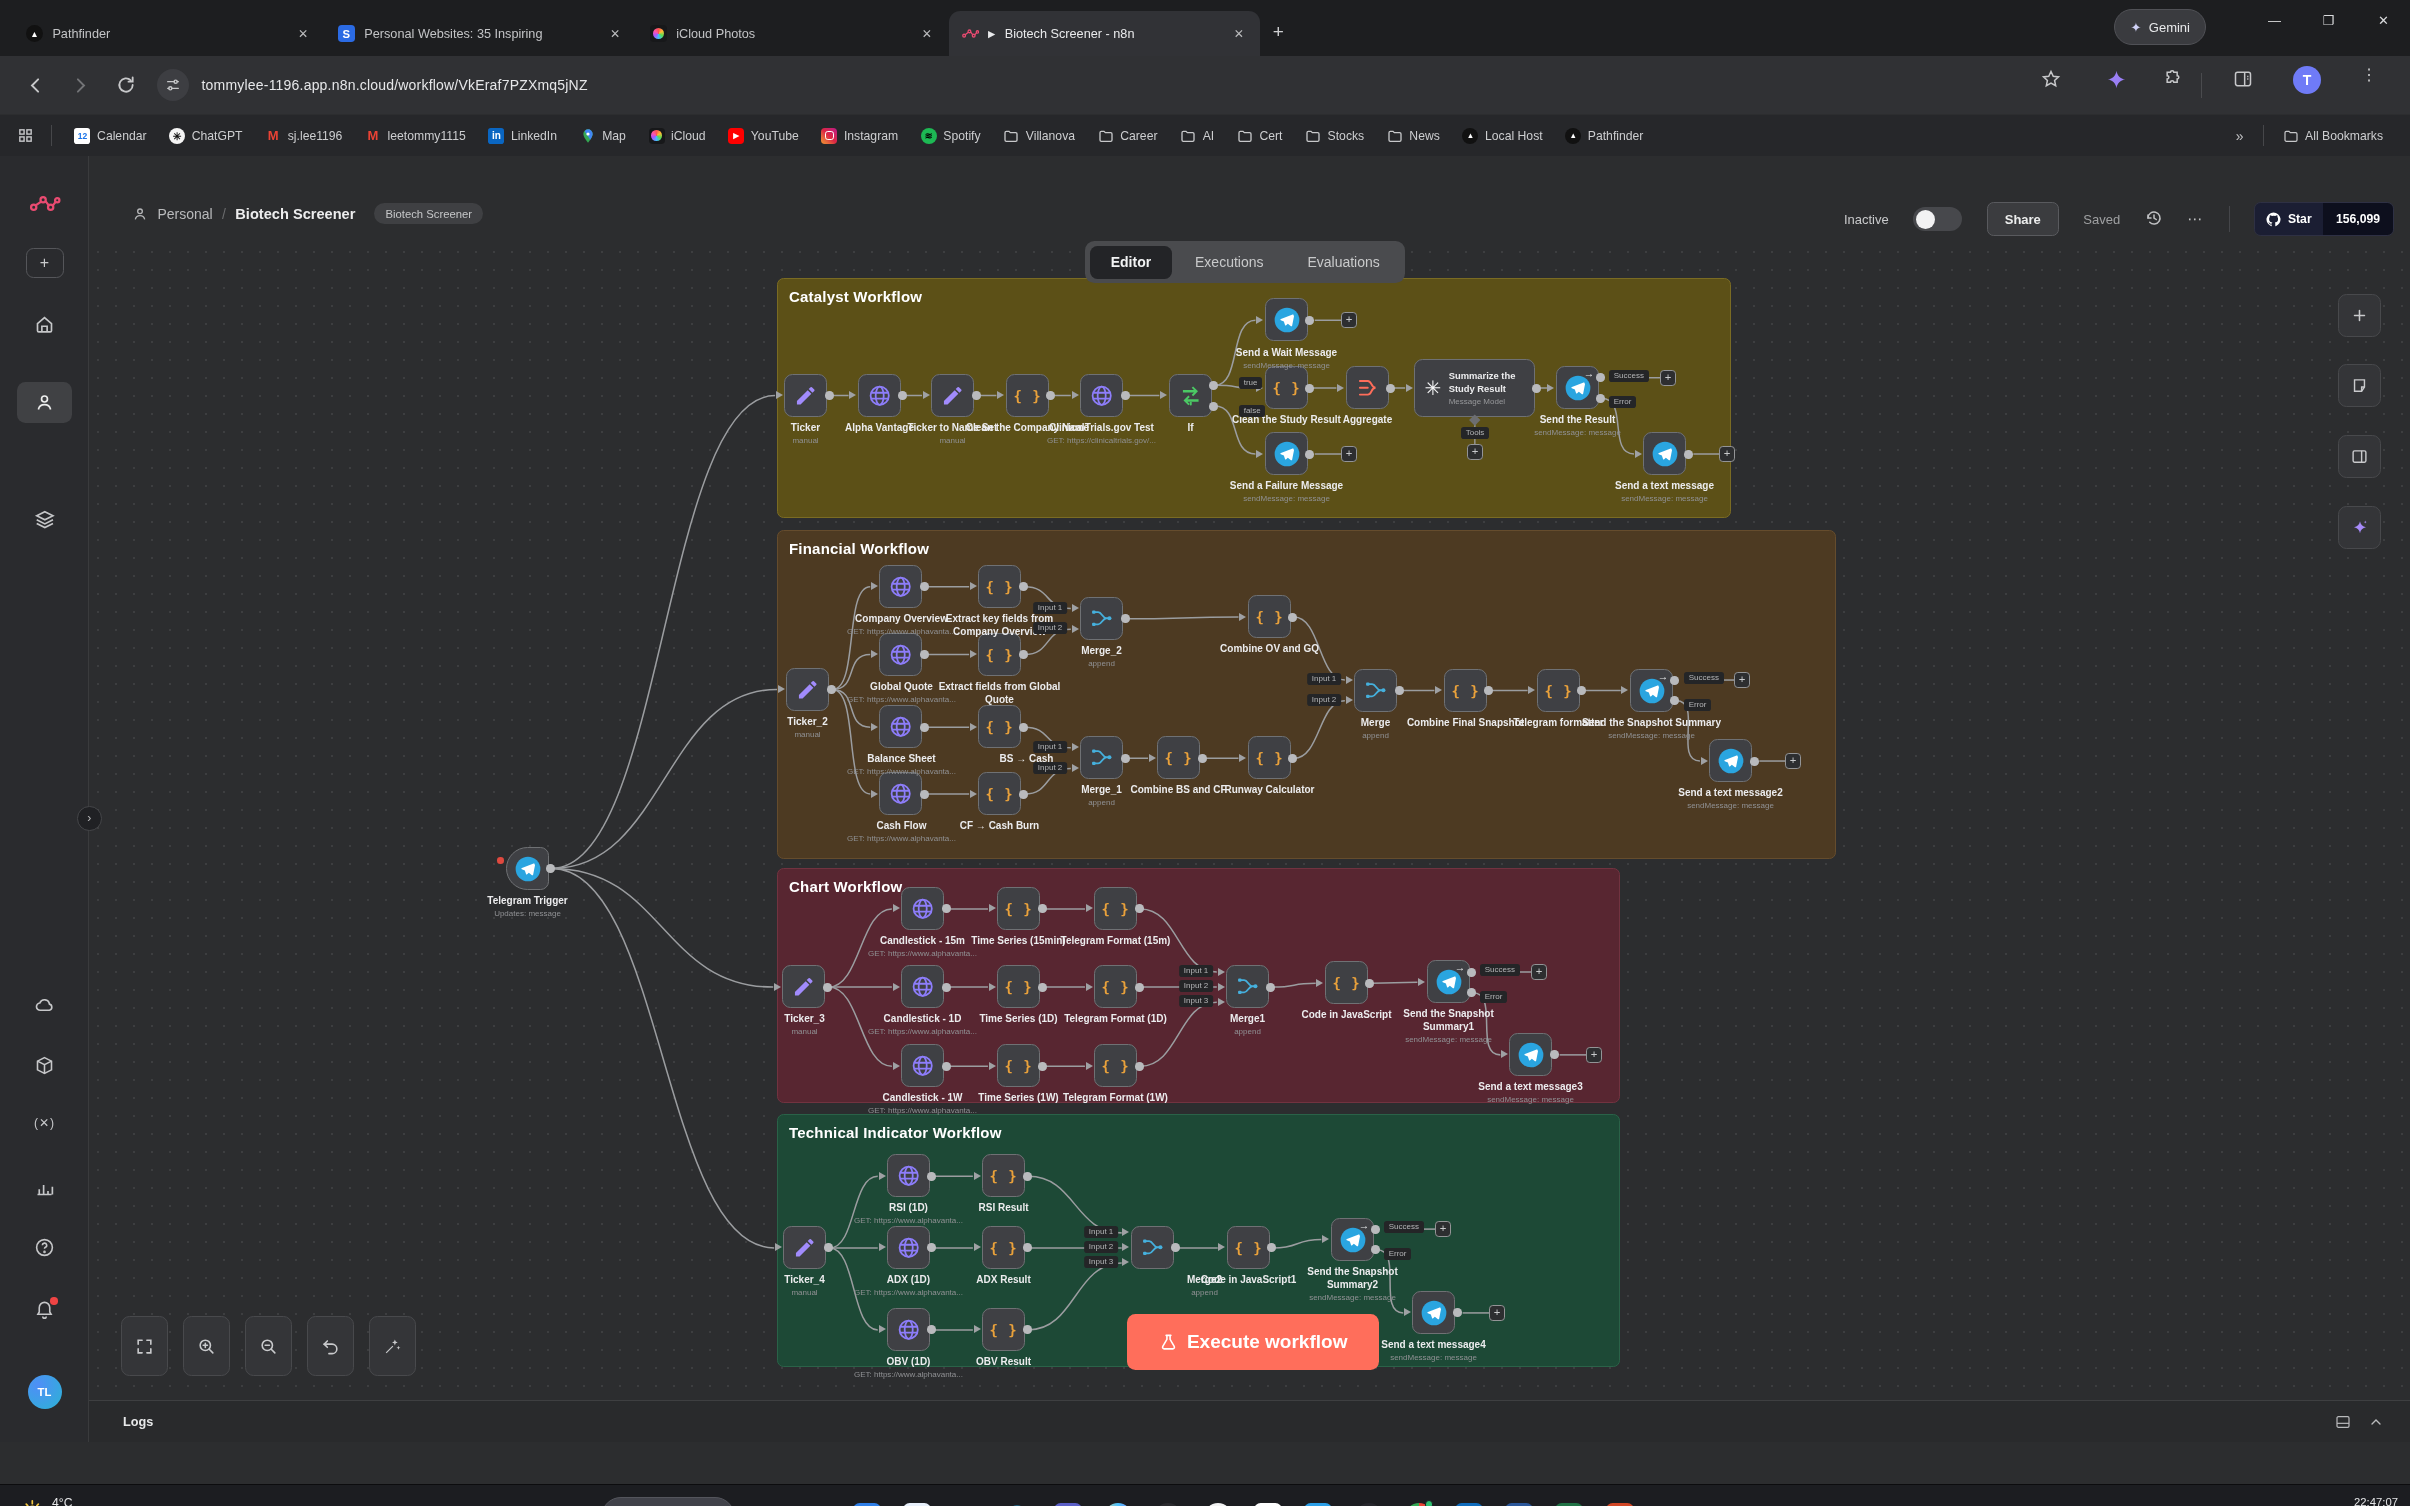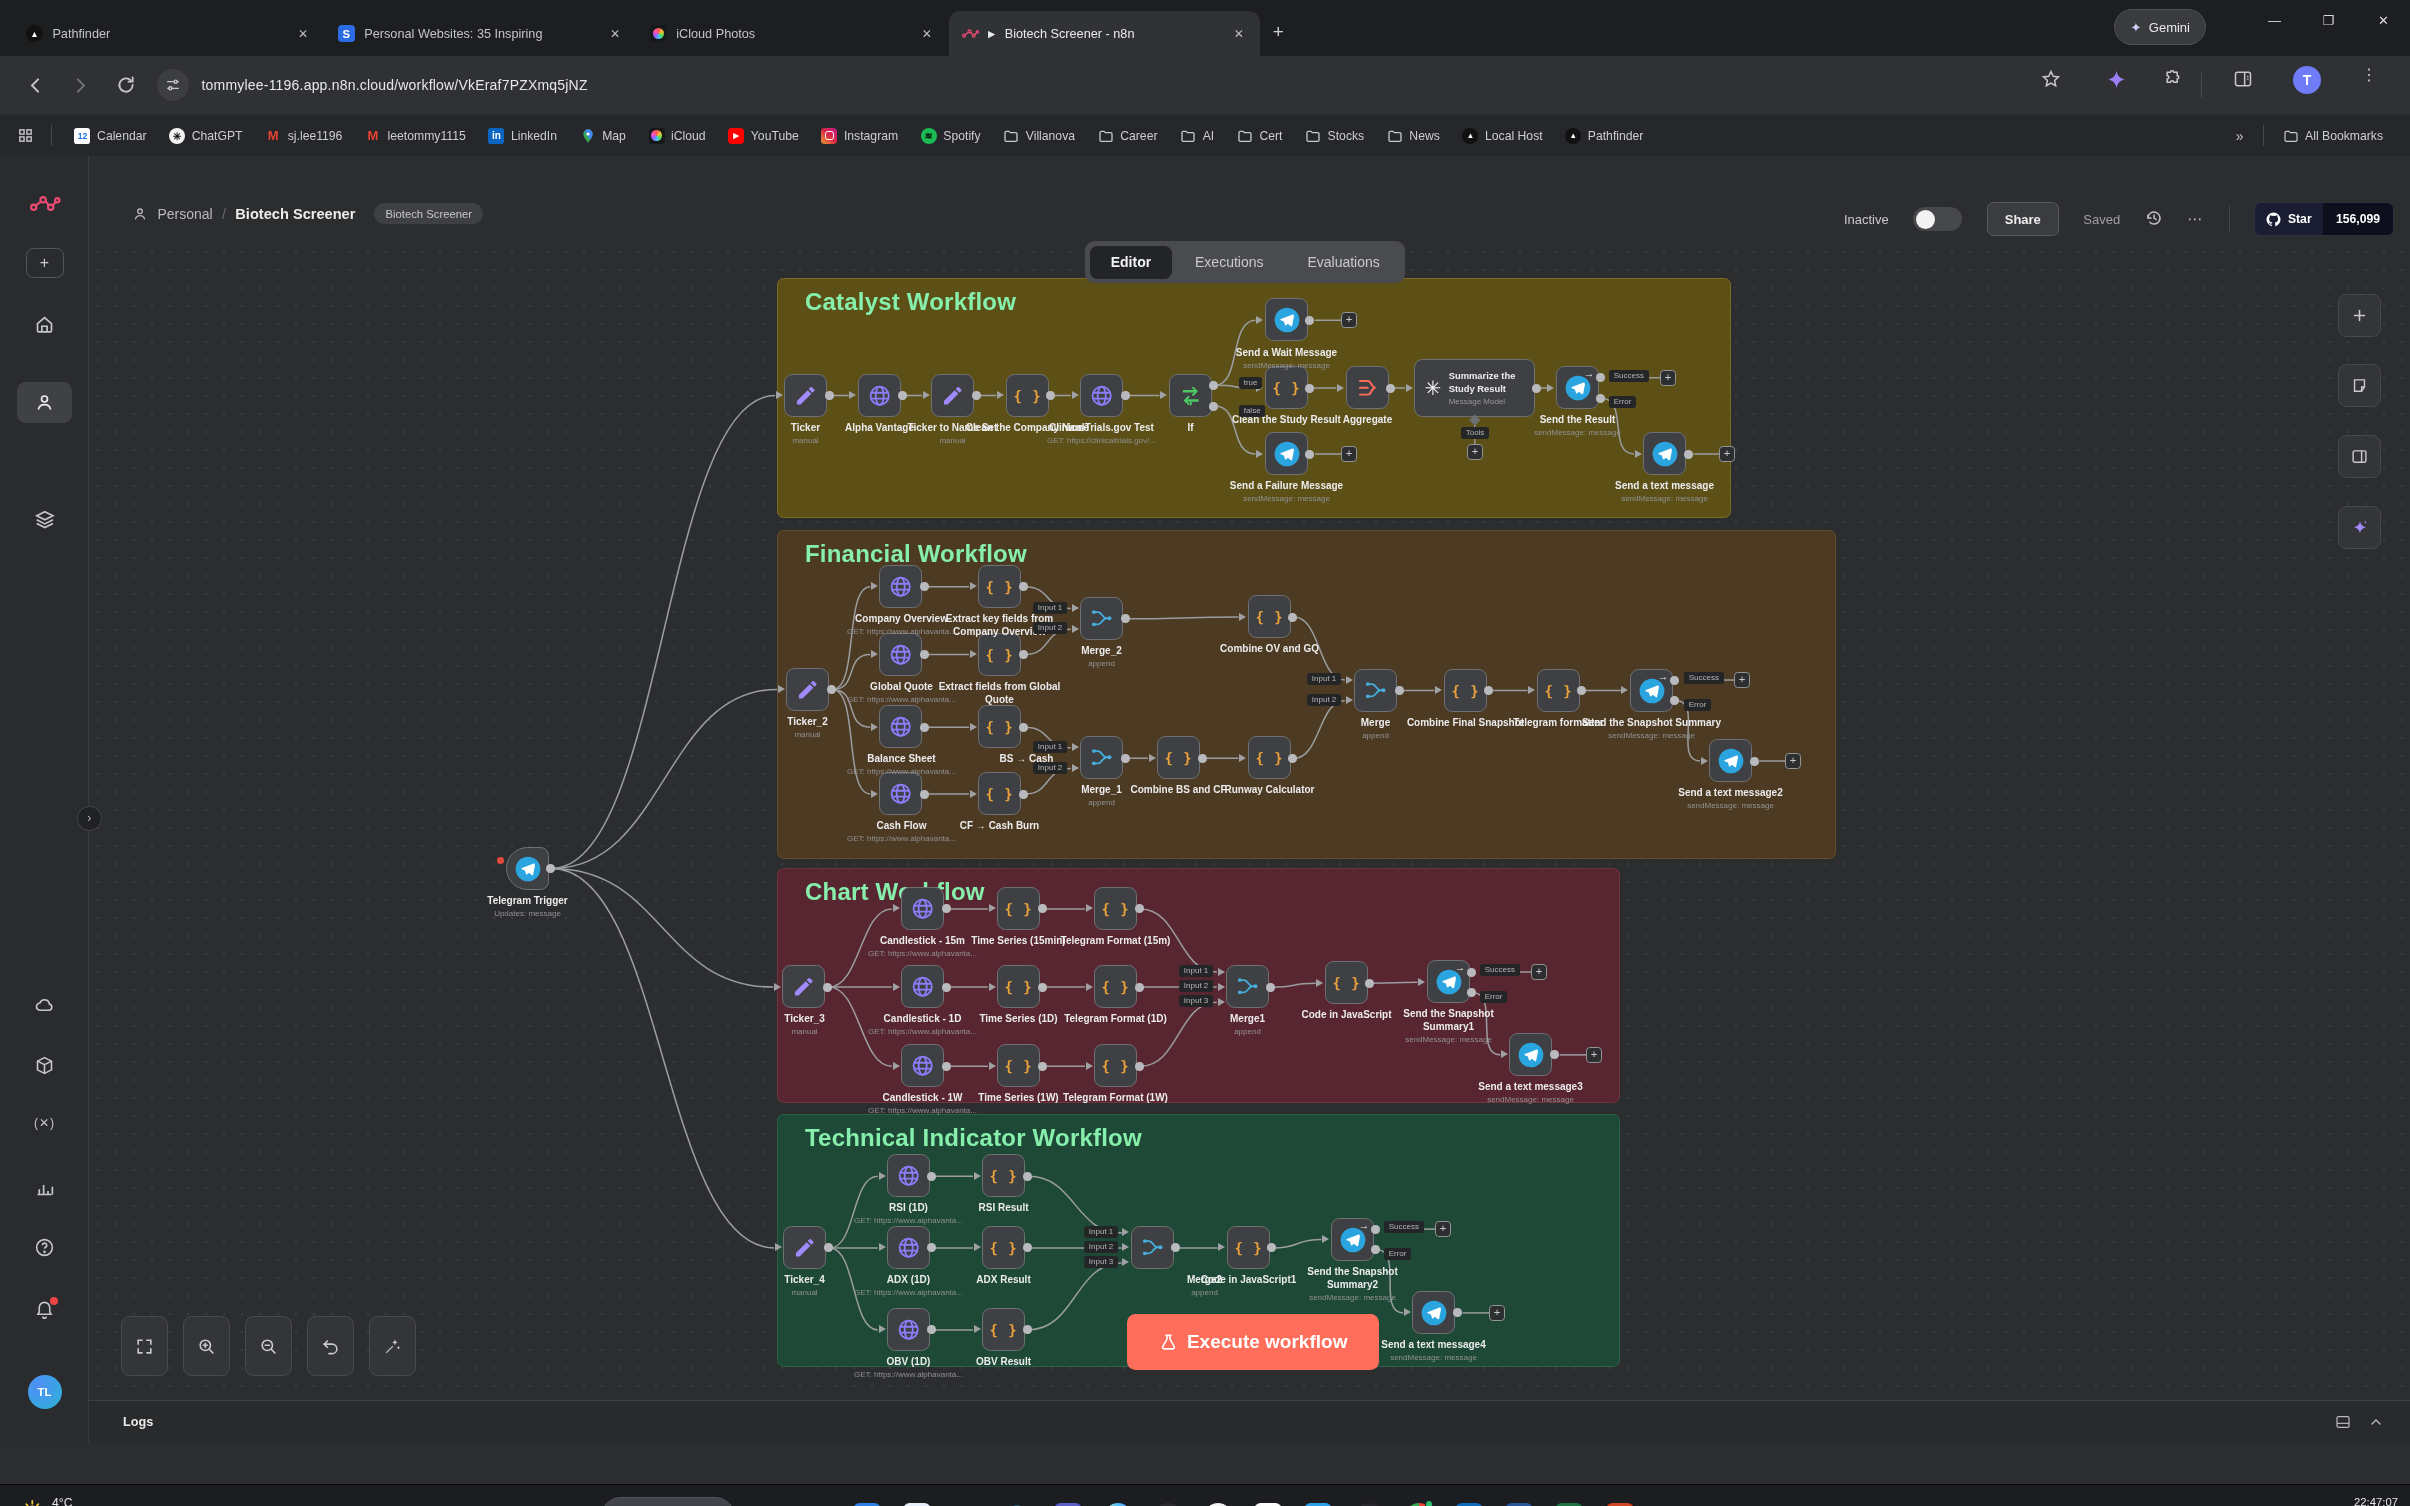--- a/index.html
+++ b/index.html
@@ -42,21 +42,21 @@
   #star-l{background:#1b1e33;color:#fff;display:flex;align-items:center;gap:6.6px;padding:8.5px 11.3px;}
   #star-r{background:#0d0f1d;color:#fff;display:flex;align-items:center;padding:2px 13px;}
 
   #viewtabs{position:absolute;left:1085px;top:241px;background:#4a4b4e;border-radius:9.4px;padding:4.7px;display:flex;gap:1.9px;z-index:30;}
   .vtab{font-size:14px;color:#c9cacb;padding:8.5px 21px;border-radius:7.5px;}
   .vtab.active{background:#232427;color:#f2f3f4;font-weight:bold;}
 
   #dots{position:absolute;left:89px;top:243px;width:2321px;height:1157px;
         background-image:radial-gradient(#3d3e40 1px, transparent 1.1px);background-size:18px 18px;}
   .group{position:absolute;border-radius:6.6px;z-index:1;}
-  .gtitle{position:absolute;left:27px;top:9.4px;font-size:24px;font-weight:bold;color:#86efac;letter-spacing:0.2px;}
+  .gtitle{position:absolute;left:11px;top:9.4px;font-size:15px;font-weight:bold;color:#ffffff;letter-spacing:0.2px;}
   #edgelayer{position:absolute;left:0;top:0;width:2411px;height:1507px;z-index:2;pointer-events:none;}
   .node{position:absolute;width:43px;height:43px;background:#3f4044;border:1.3px solid #6f7174;border-radius:8.5px;display:flex;align-items:center;justify-content:center;z-index:3;}
   .node.trigger{border-radius:21.7px 8.5px 8.5px 21.7px;}
   .node.wide{width:121px;height:58px;justify-content:flex-start;padding-left:9.4px;gap:7.5px;}
   .nlabel{position:absolute;width:141px;text-align:center;z-index:4;}
   .nlabel .t{font-size:10px;font-weight:bold;color:#ececee;line-height:1.25;}
   .nlabel .s{font-size:8px;color:#909194;margin-top:1.9px;}
   .code-glyph{font-family:"DejaVu Sans Mono",monospace;font-size:14px;font-weight:bold;color:#e9a13b;letter-spacing:0.9px;}
   .wtxt .t{font-size:9.4px;font-weight:bold;color:#ededef;line-height:1.3;}
   .wtxt .s{font-size:8px;color:#97989b;margin-top:1.9px;}

